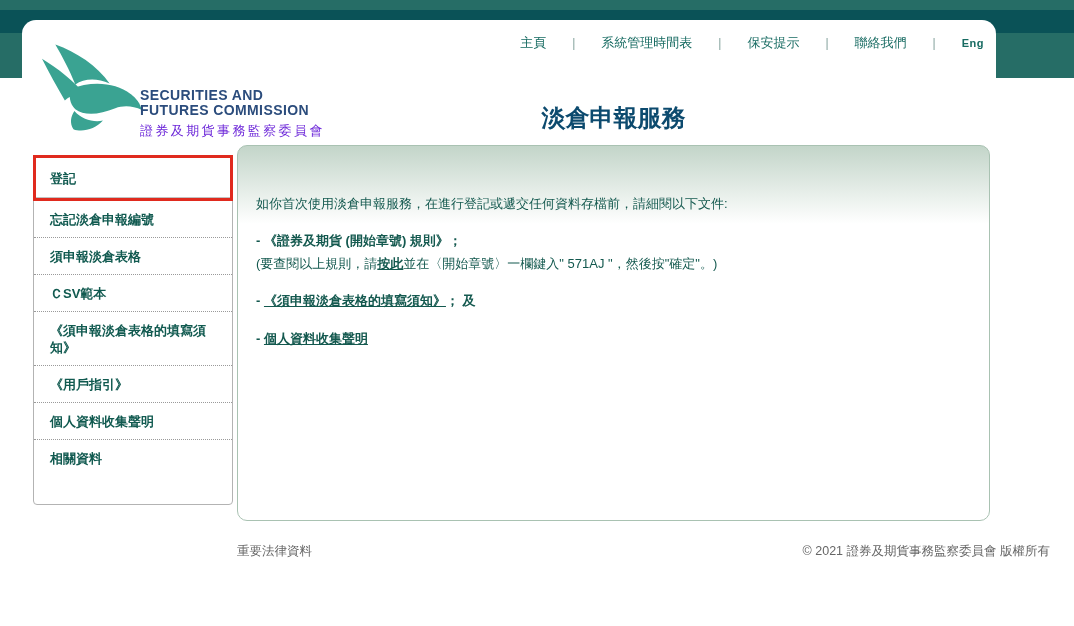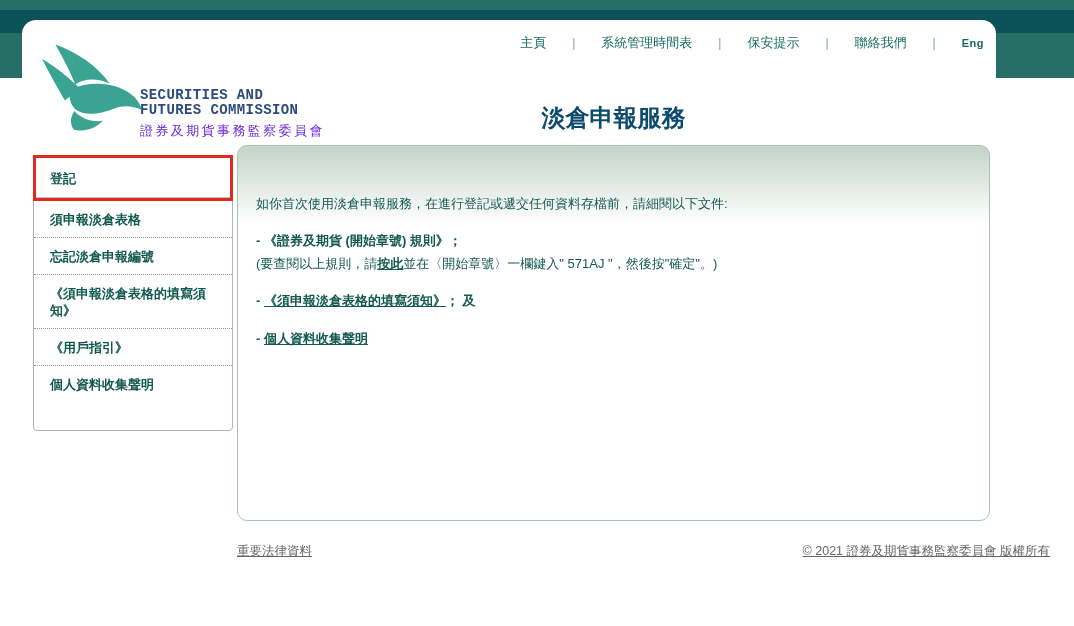--- a/index.html
+++ b/index.html
@@ -27,21 +27,21 @@
     font-size:13px; white-space:nowrap;
   }
   .topnav a { color:#176b62; text-decoration:none; cursor:pointer; }
   .topnav .sep { color:#86a49e; font-size:12px; }
   .topnav .eng { font-size:11px; font-weight:bold; letter-spacing:.5px; }
 
   
   .logo { position:absolute; left:20px; top:20px; width:300px; height:120px; }
   .logo svg { position:absolute; left:0; top:2px; }
   .logo-text { position:absolute; left:98px; top:48px; }
-  .logo-en { font-size:14px; font-weight:bold; color:#2b4c7c; letter-spacing:.4px; line-height:15px;font-family:Liberation Mono, monospace; }
+  .logo-en { font-size:14px; font-weight:bold; color:#2b4c7c; letter-spacing:.4px; line-height:15px; }
   .logo-cn { margin-top:4px; font-size:13px; font-weight:normal; color:#6d28d9; letter-spacing:2.4px; }
 
   
   .page-title {
     position:absolute; left:215px; top:66px; width:753px;
     text-align:center; font-size:24px; font-weight:bold; color:#0c4a6e;
   }
 
   
   .sidebar {
@@ -74,21 +74,21 @@
   .p-rule  { margin-top:17px !important; font-weight:bold; }
   .p-note  { margin-top:3px  !important; }
   .p-forms { margin-top:17px !important; font-weight:bold; }
   .p-pics  { margin-top:18px !important; font-weight:bold; }
   .c-link { color:#14594f; font-weight:bold; text-decoration:underline; cursor:pointer; }
 
   
   .footer {
     position:absolute; left:215px; top:523px; width:813px;
     display:flex; justify-content:space-between;
-    font-size:12.5px; color:#666666;text-decoration:underline;
+    font-size:12.5px; color:#666666;
   }
   .footer a { color:#666666; text-decoration:none; cursor:pointer; }
 </style>
 </head>
 <body>
 
 <div class="band">
   <div class="band-dark"></div>
 </div>
 
@@ -120,25 +120,27 @@
       <div class="logo-en">SECURITIES AND</div>
       <div class="logo-en">FUTURES COMMISSION</div>
       <div class="logo-cn">證券及期貨事務監察委員會</div>
     </div>
   </div>
 
   <h1 class="page-title">淡倉申報服務</h1>
 
   <nav class="sidebar">
     <div class="side-item active">登記</div>
+    <div class="side-item">忘記淡倉申報編號</div>
     <div class="side-item">須申報淡倉表格</div>
-    <div class="side-item">忘記淡倉申報編號</div>
+    <div class="side-item">ＣSV範本</div>
     <div class="side-item">《須申報淡倉表格的填寫須知》</div>
     <div class="side-item">《用戶指引》</div>
     <div class="side-item">個人資料收集聲明</div>
+    <div class="side-item">相關資料</div>
   </nav>
 
   <section class="main-box">
     <p class="p-intro">如你首次使用淡倉申報服務，在進行登記或遞交任何資料存檔前，請細閱以下文件:</p>
 
     <p class="p-rule">- 《證券及期貨 (開始章號) 規則》；</p>
 
     <p class="p-note"><span>(要查閱以上規則，請</span><a class="c-link">按此</a><span>並在〈開始章號〉一欄鍵入" 571AJ "，然後按"確定"。)</span></p>
 
     <p class="p-forms"><span>- </span><a class="c-link">《須申報淡倉表格的填寫須知》</a><span>； 及</span></p>

